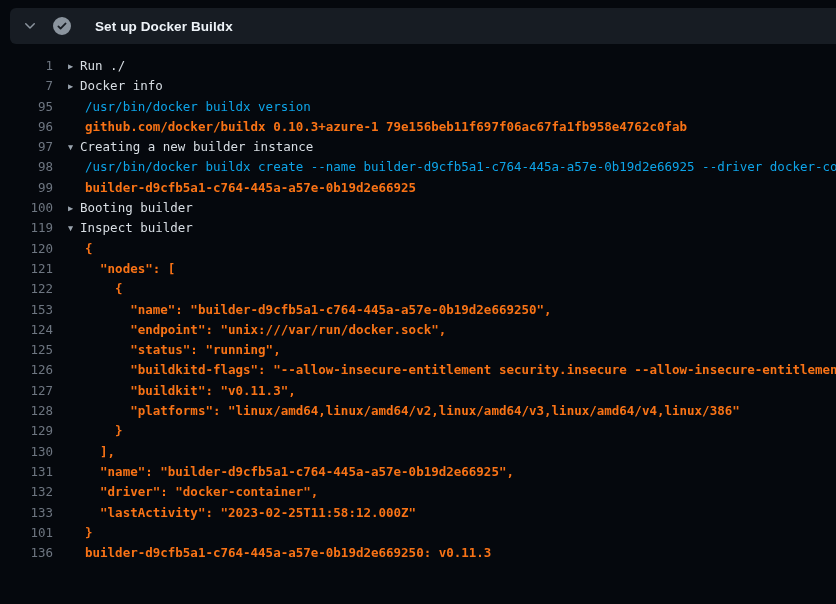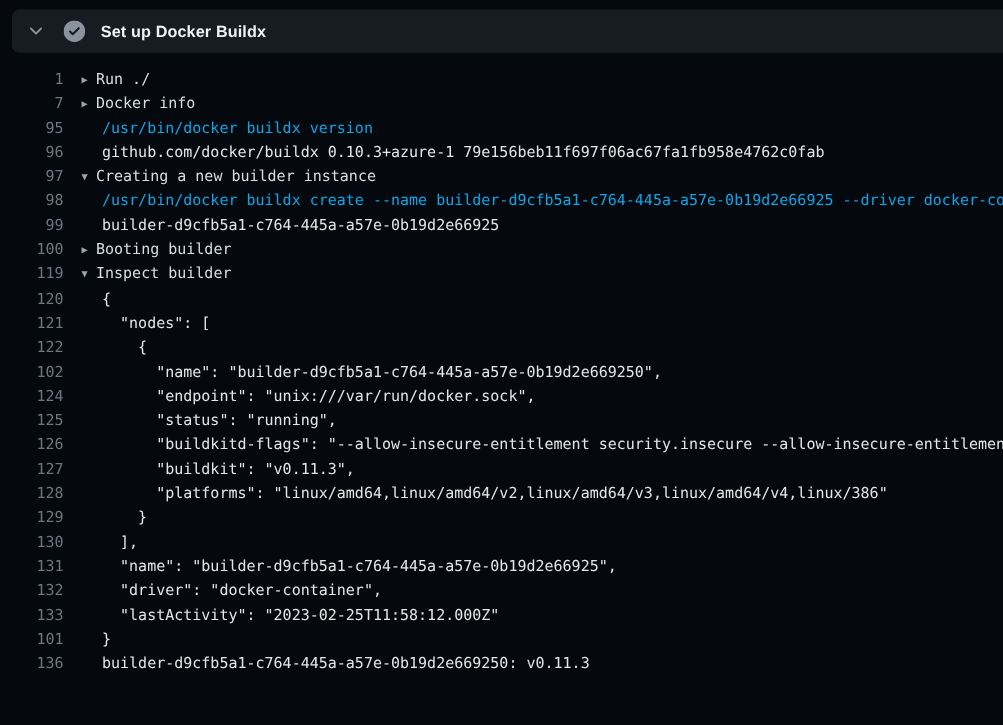--- a/index.html
+++ b/index.html
@@ -9,37 +9,37 @@
     font-family:"Liberation Sans",sans-serif;
   }
   .step-header{
     position:absolute;left:10px;top:8px;right:0;height:36px;
     background:#171c23;border-radius:6px 0 0 6px;
     display:flex;align-items:center;cursor:pointer;
   }
   .chev{width:16px;height:16px;margin-left:12px;flex:none;display:flex;align-items:center;justify-content:center;}
   .check{width:18px;height:18px;margin-left:15px;flex:none;display:flex;align-items:center;justify-content:center;}
   .step-title{
-    margin-left:13px;color:#eef3f8;font-size:13.5px;font-weight:600;letter-spacing:.1px;
+    margin-left:24px;color:#eef3f8;font-size:13.5px;font-weight:600;letter-spacing:.1px;
   }
   .log{
     position:absolute;left:0;top:44px;right:0;bottom:0;
     padding-top:12px;overflow:hidden;
   }
   .row{
     display:flex;height:20.3px;line-height:20.3px;white-space:pre;
     font-family:"DejaVu Sans Mono","Liberation Mono",monospace;font-size:12.5px;
   }
   .num{
     width:53px;flex:none;text-align:right;color:#6e7681;cursor:pointer;
   }
   .txt{flex:1;overflow:hidden;}
   .row.group .txt{padding-left:15px;color:#d8dee4;cursor:pointer;}
   .row.command .txt{padding-left:32px;color:#0ea5e9;}
-  .row.output .txt{padding-left:32px;color:#e5e5e5;}
+  .row.output .txt{padding-left:32px;color:#f97316;font-weight:bold;}
   .arrow{
     display:inline-block;width:12px;font-size:8.5px;color:#9aa4ae;
     vertical-align:1px;
   }
 </style>
 </head>
 <body>
 
 <div>
 
@@ -63,21 +63,21 @@
       <div class="row command"><span class="num">95</span><span class="txt">/usr/bin/docker buildx version</span></div>
       <div class="row output"><span class="num">96</span><span class="txt">github.com/docker/buildx 0.10.3+azure-1 79e156beb11f697f06ac67fa1fb958e4762c0fab</span></div>
       <div class="row group"><span class="num">97</span><span class="txt"><span class="arrow">▼</span><span>Creating a new builder instance</span></span></div>
       <div class="row command"><span class="num">98</span><span class="txt">/usr/bin/docker buildx create --name builder-d9cfb5a1-c764-445a-a57e-0b19d2e66925 --driver docker-container</span></div>
       <div class="row output"><span class="num">99</span><span class="txt">builder-d9cfb5a1-c764-445a-a57e-0b19d2e66925</span></div>
       <div class="row group"><span class="num">100</span><span class="txt"><span class="arrow">▶</span><span>Booting builder</span></span></div>
       <div class="row group"><span class="num">119</span><span class="txt"><span class="arrow">▼</span><span>Inspect builder</span></span></div>
       <div class="row output"><span class="num">120</span><span class="txt">{</span></div>
       <div class="row output"><span class="num">121</span><span class="txt">  "nodes": [</span></div>
       <div class="row output"><span class="num">122</span><span class="txt">    {</span></div>
-      <div class="row output"><span class="num">102</span><span class="txt">      "name": "builder-d9cfb5a1-c764-445a-a57e-0b19d2e669250",</span></div>
+      <div class="row output"><span class="num">153</span><span class="txt">      "name": "builder-d9cfb5a1-c764-445a-a57e-0b19d2e669250",</span></div>
       <div class="row output"><span class="num">124</span><span class="txt">      "endpoint": "unix:///var/run/docker.sock",</span></div>
       <div class="row output"><span class="num">125</span><span class="txt">      "status": "running",</span></div>
       <div class="row output"><span class="num">126</span><span class="txt">      "buildkitd-flags": "--allow-insecure-entitlement security.insecure --allow-insecure-entitlement network</span></div>
       <div class="row output"><span class="num">127</span><span class="txt">      "buildkit": "v0.11.3",</span></div>
       <div class="row output"><span class="num">128</span><span class="txt">      "platforms": "linux/amd64,linux/amd64/v2,linux/amd64/v3,linux/amd64/v4,linux/386"</span></div>
       <div class="row output"><span class="num">129</span><span class="txt">    }</span></div>
       <div class="row output"><span class="num">130</span><span class="txt">  ],</span></div>
       <div class="row output"><span class="num">131</span><span class="txt">  "name": "builder-d9cfb5a1-c764-445a-a57e-0b19d2e66925",</span></div>
       <div class="row output"><span class="num">132</span><span class="txt">  "driver": "docker-container",</span></div>
       <div class="row output"><span class="num">133</span><span class="txt">  "lastActivity": "2023-02-25T11:58:12.000Z"</span></div>

